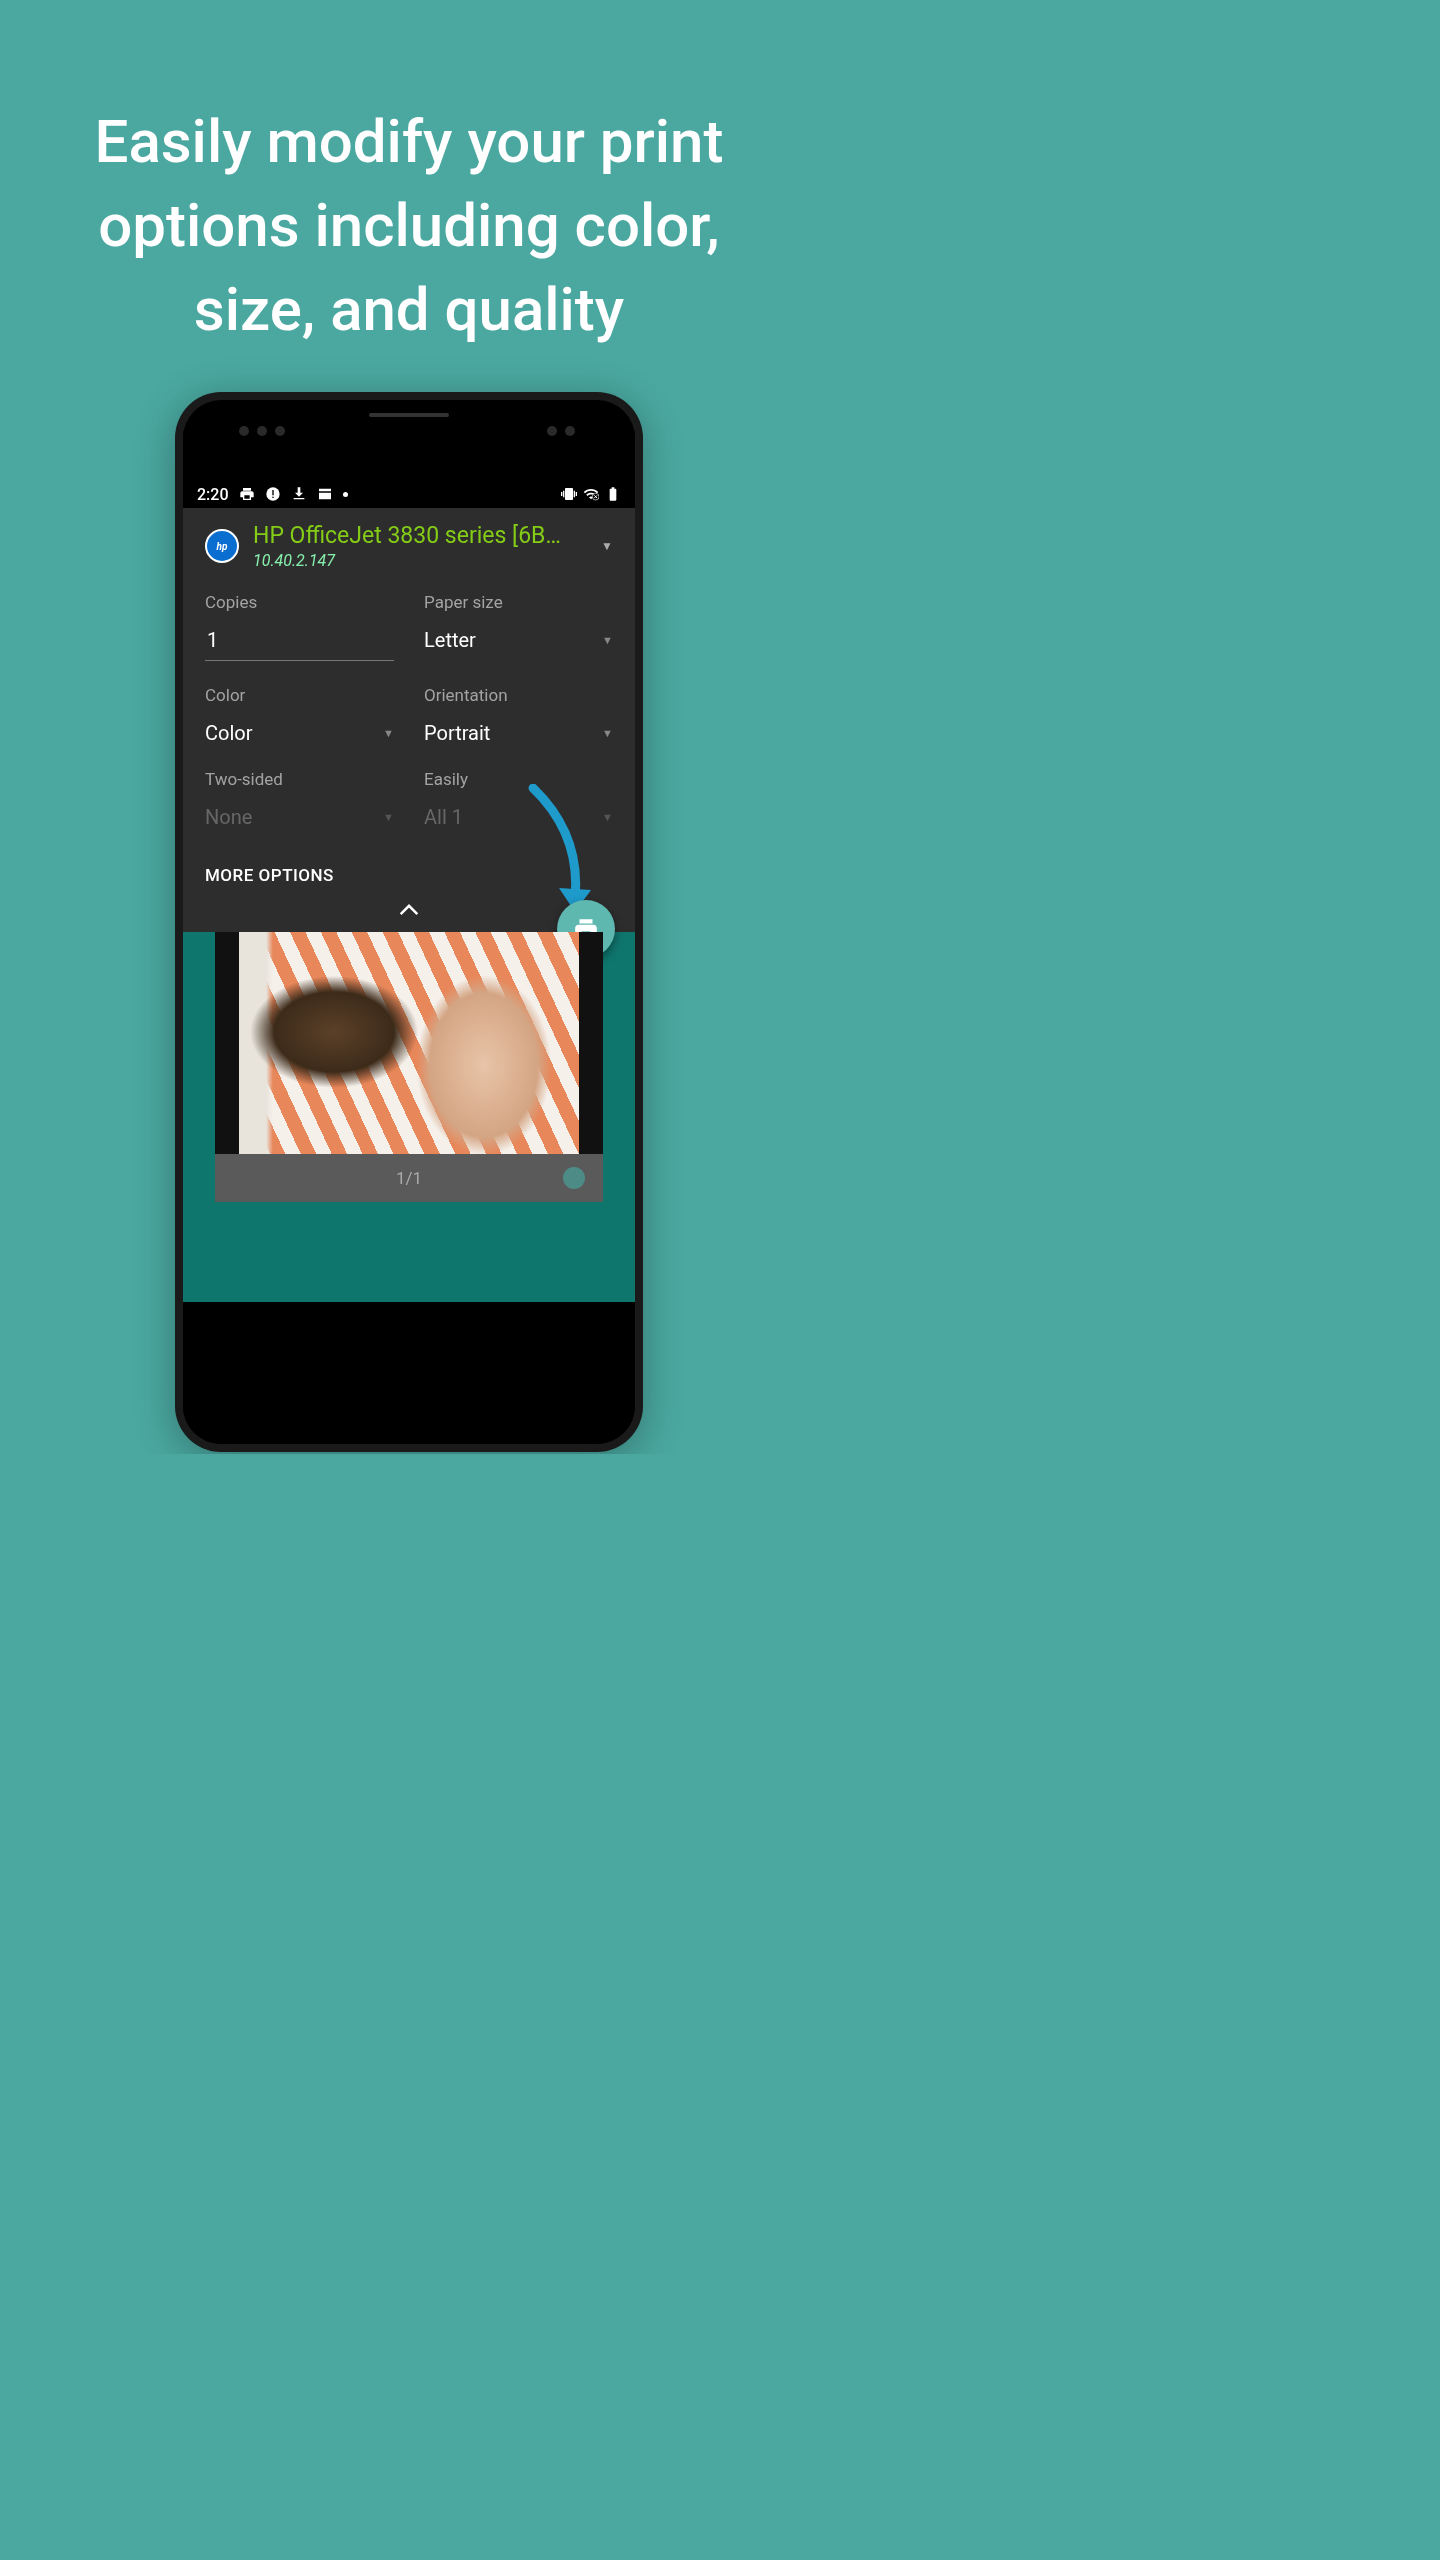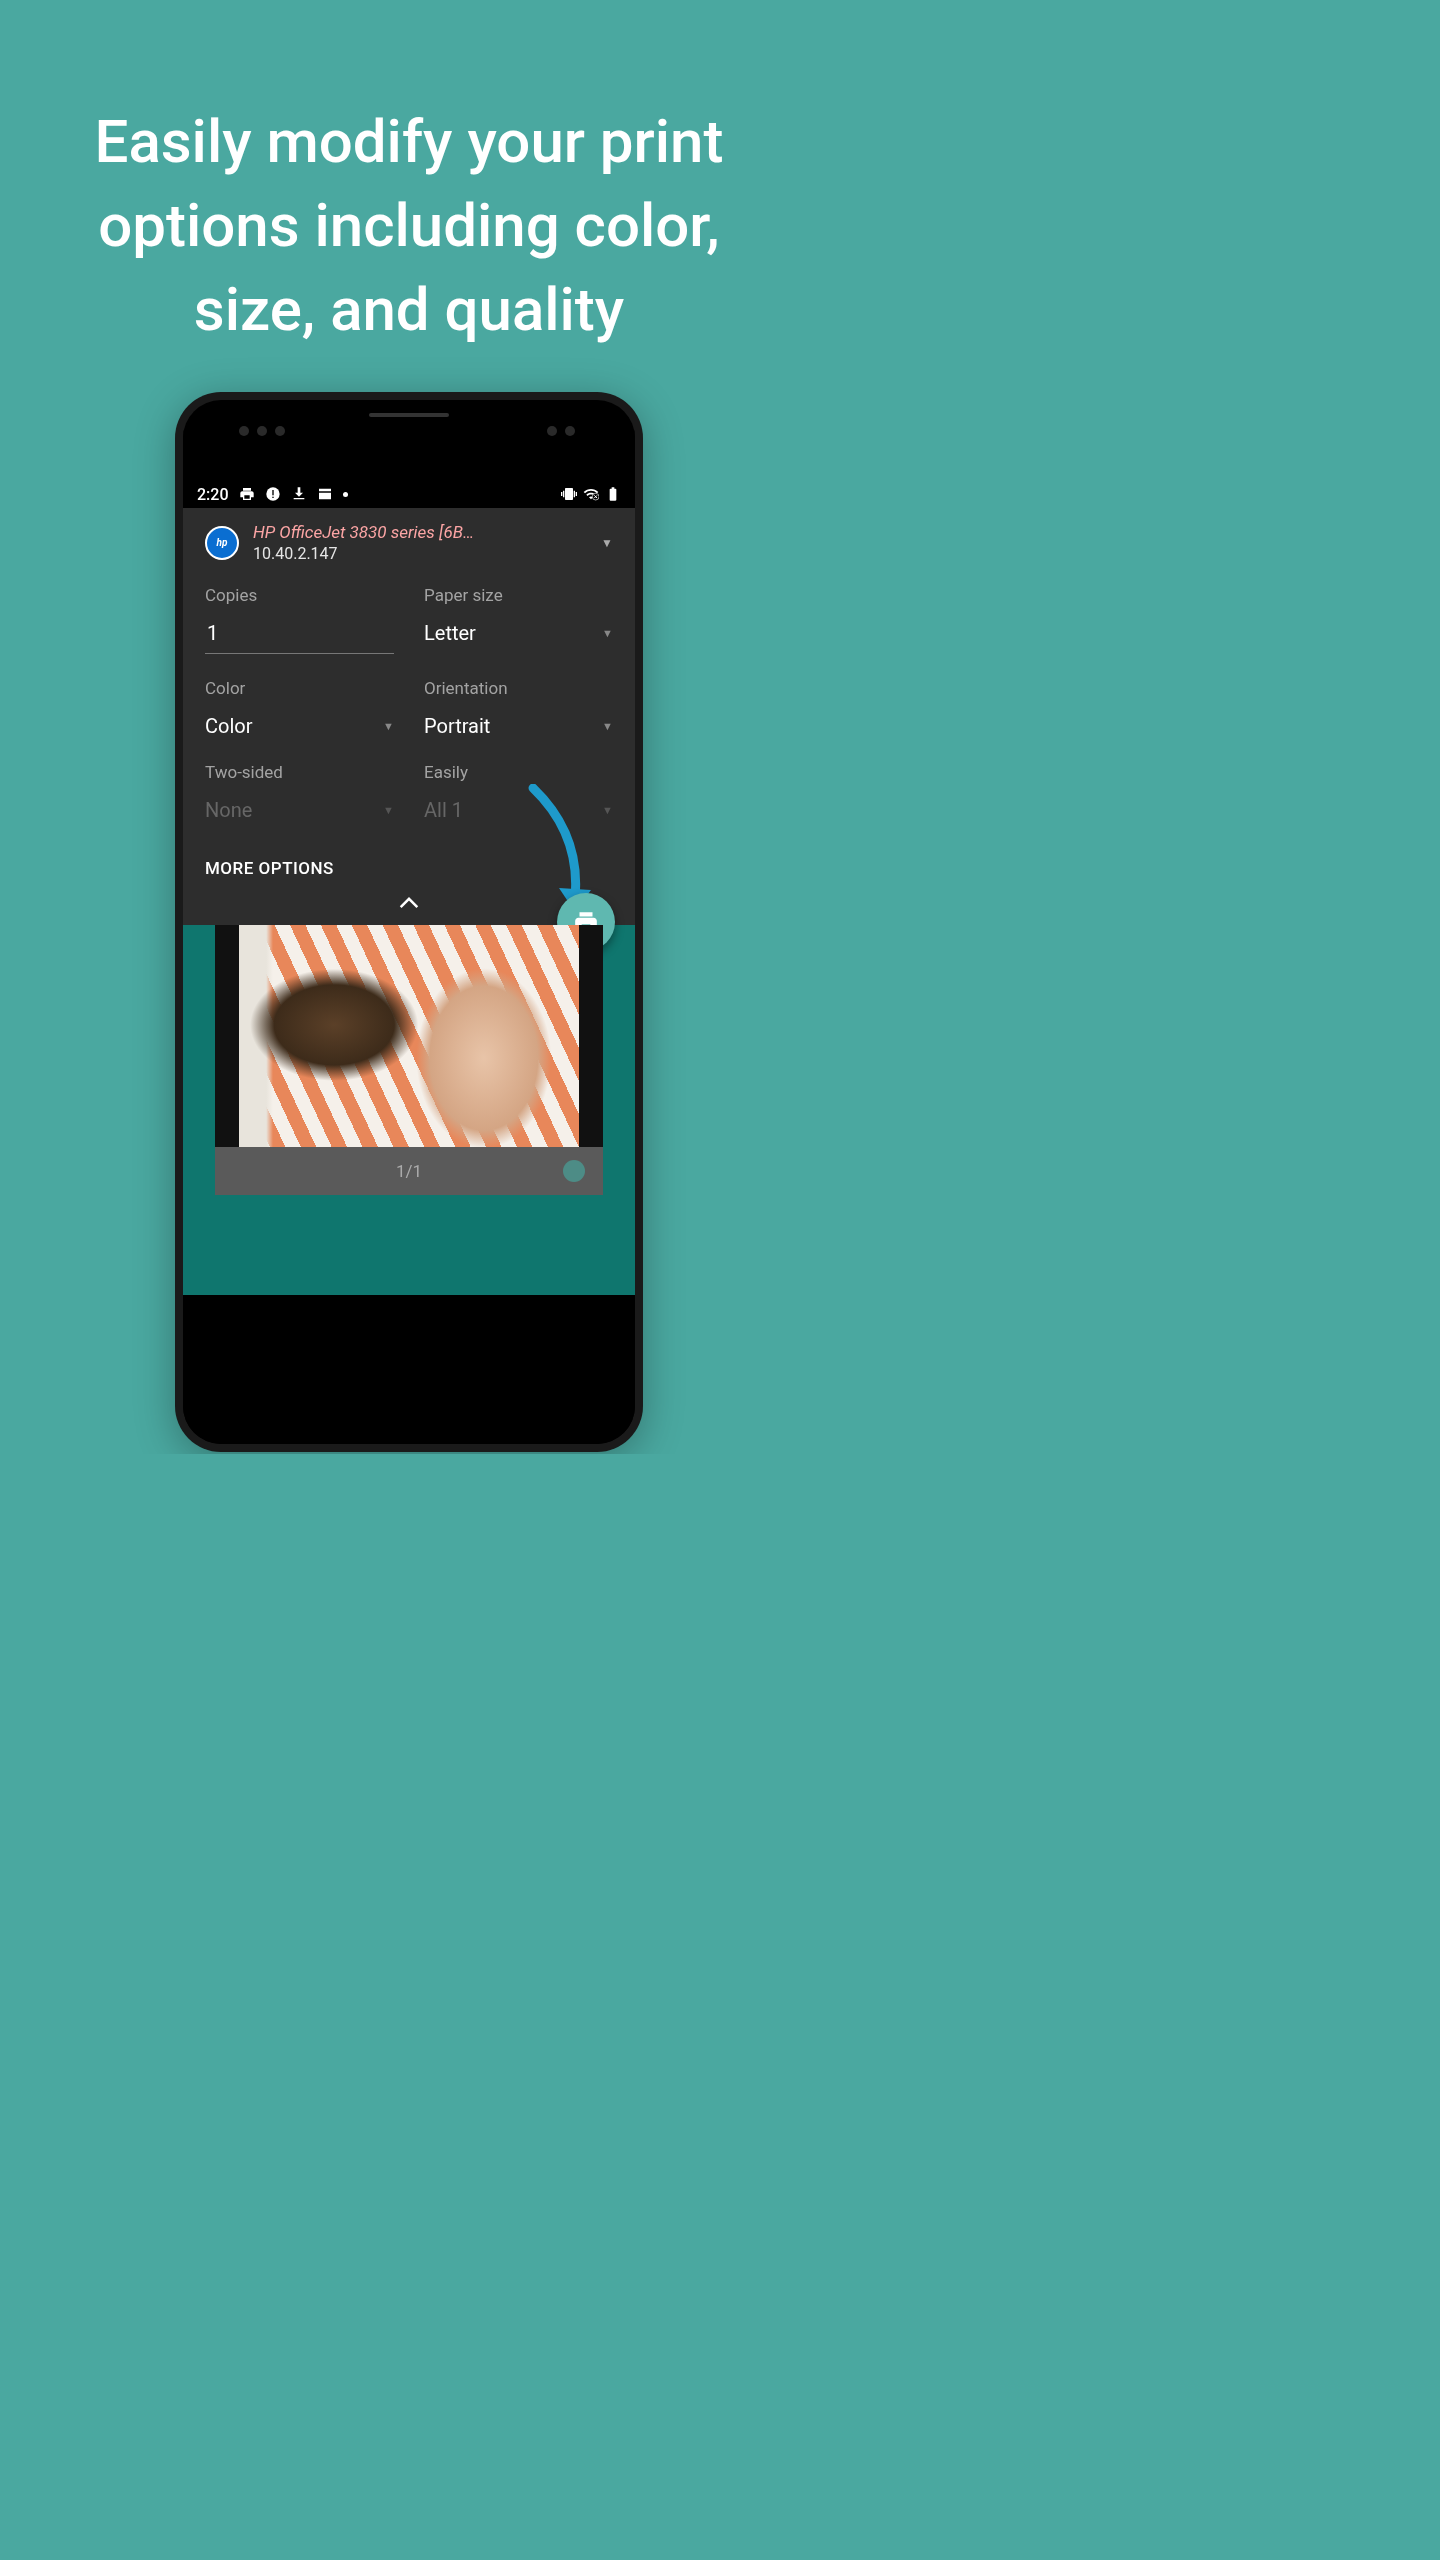--- a/index.html
+++ b/index.html
@@ -77,22 +77,22 @@
   align-items: center;
   justify-content: center;
   color: #fff;
   font-weight: bold;
   font-style: italic;
   font-size: 10px;
   border: 2px solid #fff;
   flex-shrink: 0;
 }
 .printer-info { flex: 1; overflow: hidden; }
-.printer-name { color: #fca5a5; font-size: 17px; white-space: nowrap; overflow: hidden; text-overflow: ellipsis; font-style: italic; }
-.printer-ip { color: #e5e5e5; font-size: 16px; margin-top: 2px; }
+.printer-name { color: #84cc16; font-size: 23px; white-space: nowrap; overflow: hidden; text-overflow: ellipsis; }
+.printer-ip { color: #86efac; font-size: 16px; margin-top: 2px; font-style: italic; }
 .chevron { color: #aaa; font-size: 12px; }
 
 .options-grid {
   display: grid;
   grid-template-columns: 1fr 1fr;
   gap: 0 30px;
 }
 .option-group { padding: 12px 0; }
 .option-label { color: #a3a3a3; font-size: 17px; margin-bottom: 16px; }
 .option-value {

